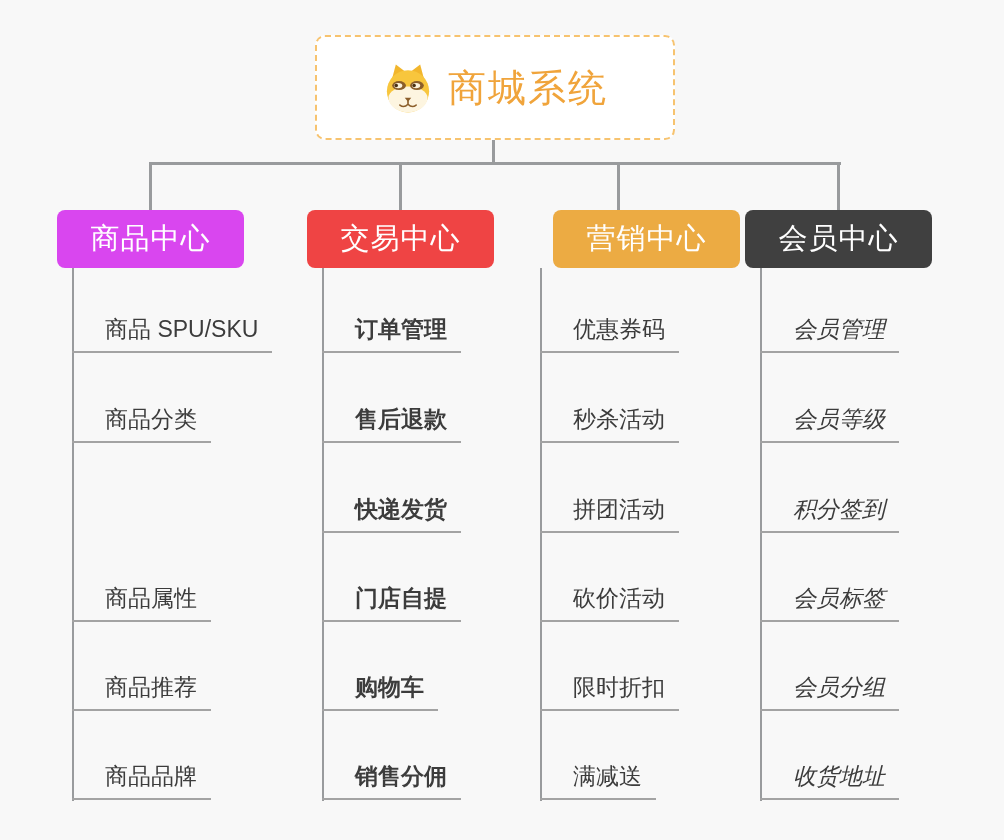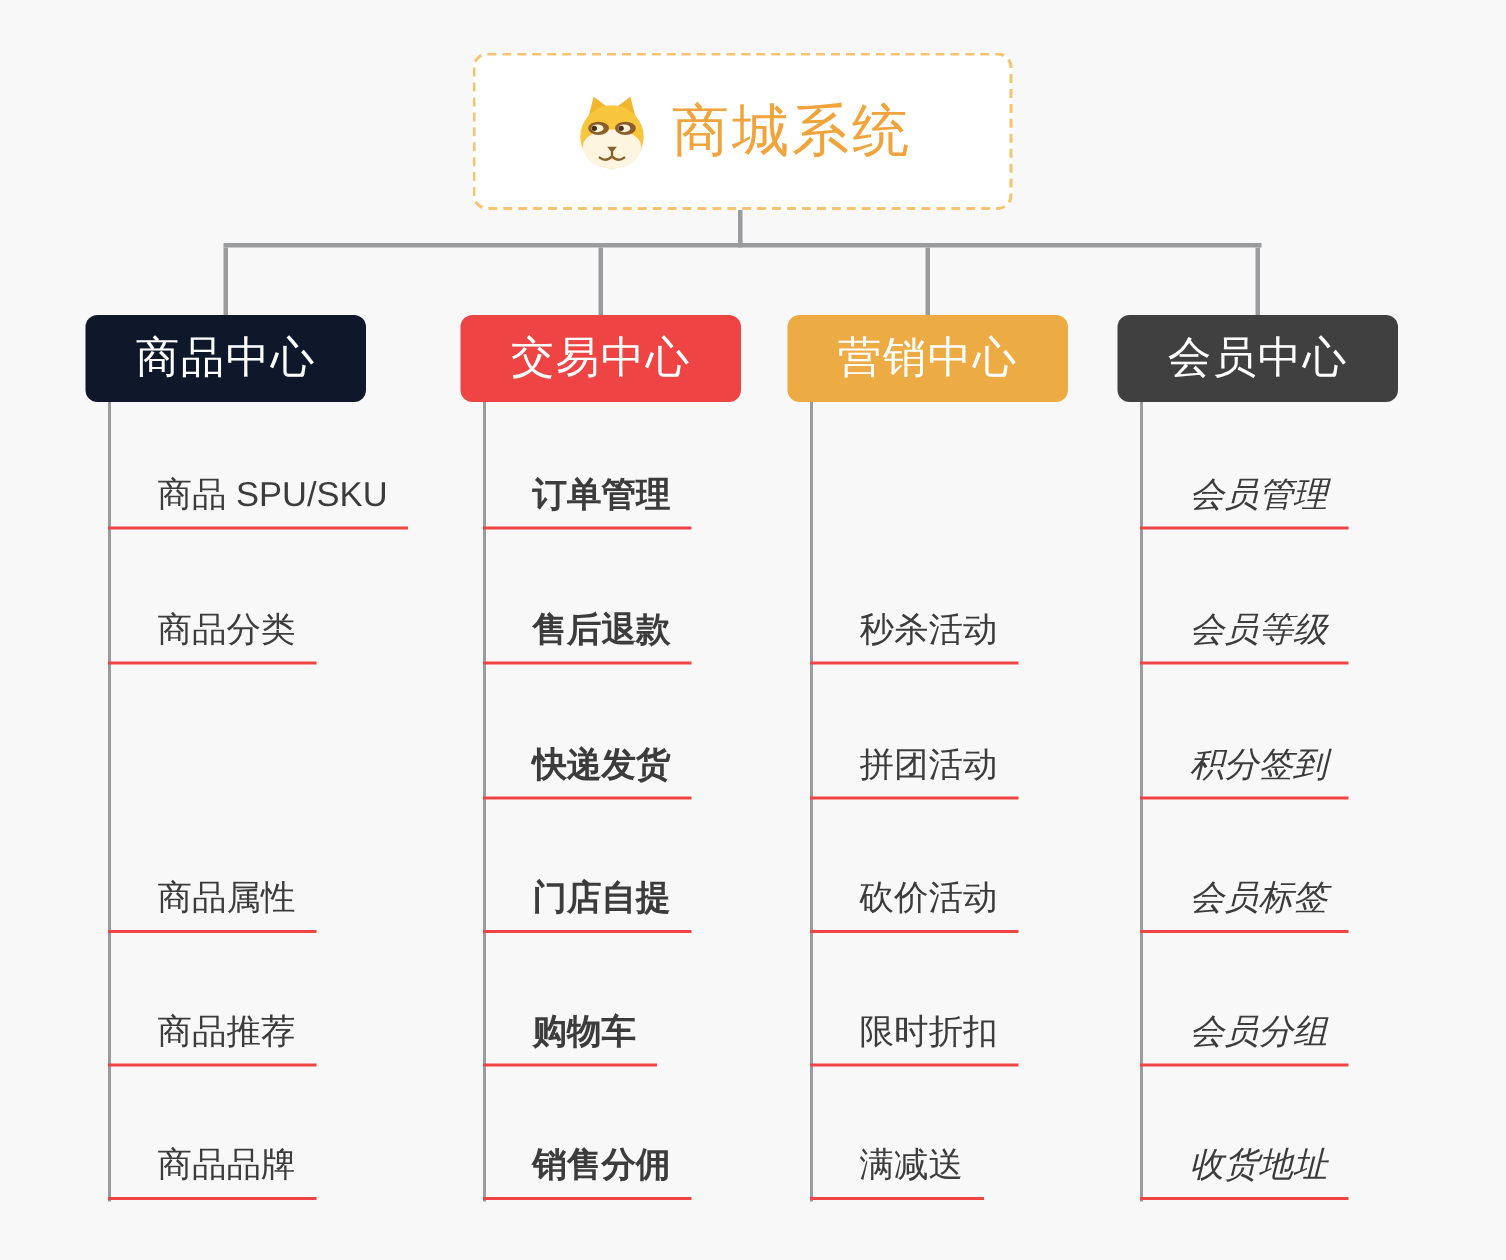--- a/index.html
+++ b/index.html
@@ -78,21 +78,21 @@
   .branch-2 { left: 525px; }
   .branch-3 { left: 745px; }
 
   
   .leaf-node {
     position: absolute;
     height: 42px;
     display: flex;
     align-items: flex-end;
     padding: 0 14px 6px 33px;
-    border-bottom: 2px solid #ef4444;
+    border-bottom: 2px solid #a3a3a3;
     font-size: 23px;
     color: #3c3c3c;
     white-space: nowrap;
     cursor: pointer;
     width: max-content;
   }
   .leafcol-0 { left: 72px; }
   .leafcol-1 { left: 322px; font-weight: bold; }
   .leafcol-2 { left: 540px; }
   .leafcol-3 { left: 760px; font-style: italic; }
@@ -130,46 +130,47 @@
       <ellipse cx="20" cy="29" rx="5" ry="3.2" fill="#fcf3dc"></ellipse>
       <ellipse cx="42" cy="29" rx="5" ry="3.2" fill="#fcf3dc"></ellipse>
       <circle cx="17.5" cy="29" r="2.2" fill="#4a3013"></circle>
       <circle cx="39.5" cy="29" r="2.2" fill="#4a3013"></circle>
       <path d="M28,44 h8 l-4,5 z" fill="#8b5e2a"></path>
       <path d="M32,48 v4 M32,52 q-5,5 -10,1 M32,52 q5,5 10,1" stroke="#8b5e2a" stroke-width="2" fill="none" stroke-linecap="round"></path>
     </svg>
     <span class="root-label">商城系统</span>
   </div>
 
-  <div class="branch-node branch-0" style="background-color: #0f172a;">
+  <div class="branch-node branch-0" style="background-color: #d946ef;">
     <span>商品中心</span>
   </div>
   <div class="branch-node branch-1" style="background-color: #ef4444;">
     <span>交易中心</span>
   </div>
-  <div class="branch-node branch-2" style="background-color: rgb(236, 171, 67);">
+  <div class="branch-node branch-2" style="background-color: rgb(236, 171, 67); margin-left: 28px;">
     <span>营销中心</span>
   </div>
   <div class="branch-node branch-3" style="background-color: #404040;">
     <span>会员中心</span>
   </div>
 
   <div class="leaf-node leafcol-0 leafrow-0">商品 SPU/SKU</div>
   <div class="leaf-node leafcol-0 leafrow-1">商品分类</div>
   <div class="leaf-node leafcol-0 leafrow-3">商品属性</div>
   <div class="leaf-node leafcol-0 leafrow-4">商品推荐</div>
   <div class="leaf-node leafcol-0 leafrow-5">商品品牌</div>
 
   <div class="leaf-node leafcol-1 leafrow-0">订单管理</div>
   <div class="leaf-node leafcol-1 leafrow-1">售后退款</div>
   <div class="leaf-node leafcol-1 leafrow-2">快递发货</div>
   <div class="leaf-node leafcol-1 leafrow-4">购物车</div>
   <div class="leaf-node leafcol-1 leafrow-3">门店自提</div>
   <div class="leaf-node leafcol-1 leafrow-5">销售分佣</div>
 
+  <div class="leaf-node leafcol-2 leafrow-0">优惠券码</div>
   <div class="leaf-node leafcol-2 leafrow-1">秒杀活动</div>
   <div class="leaf-node leafcol-2 leafrow-2">拼团活动</div>
   <div class="leaf-node leafcol-2 leafrow-3">砍价活动</div>
   <div class="leaf-node leafcol-2 leafrow-4">限时折扣</div>
   <div class="leaf-node leafcol-2 leafrow-5">满减送</div>
 
   <div class="leaf-node leafcol-3 leafrow-0">会员管理</div>
   <div class="leaf-node leafcol-3 leafrow-1">会员等级</div>
   <div class="leaf-node leafcol-3 leafrow-2">积分签到</div>
   <div class="leaf-node leafcol-3 leafrow-3">会员标签</div>

